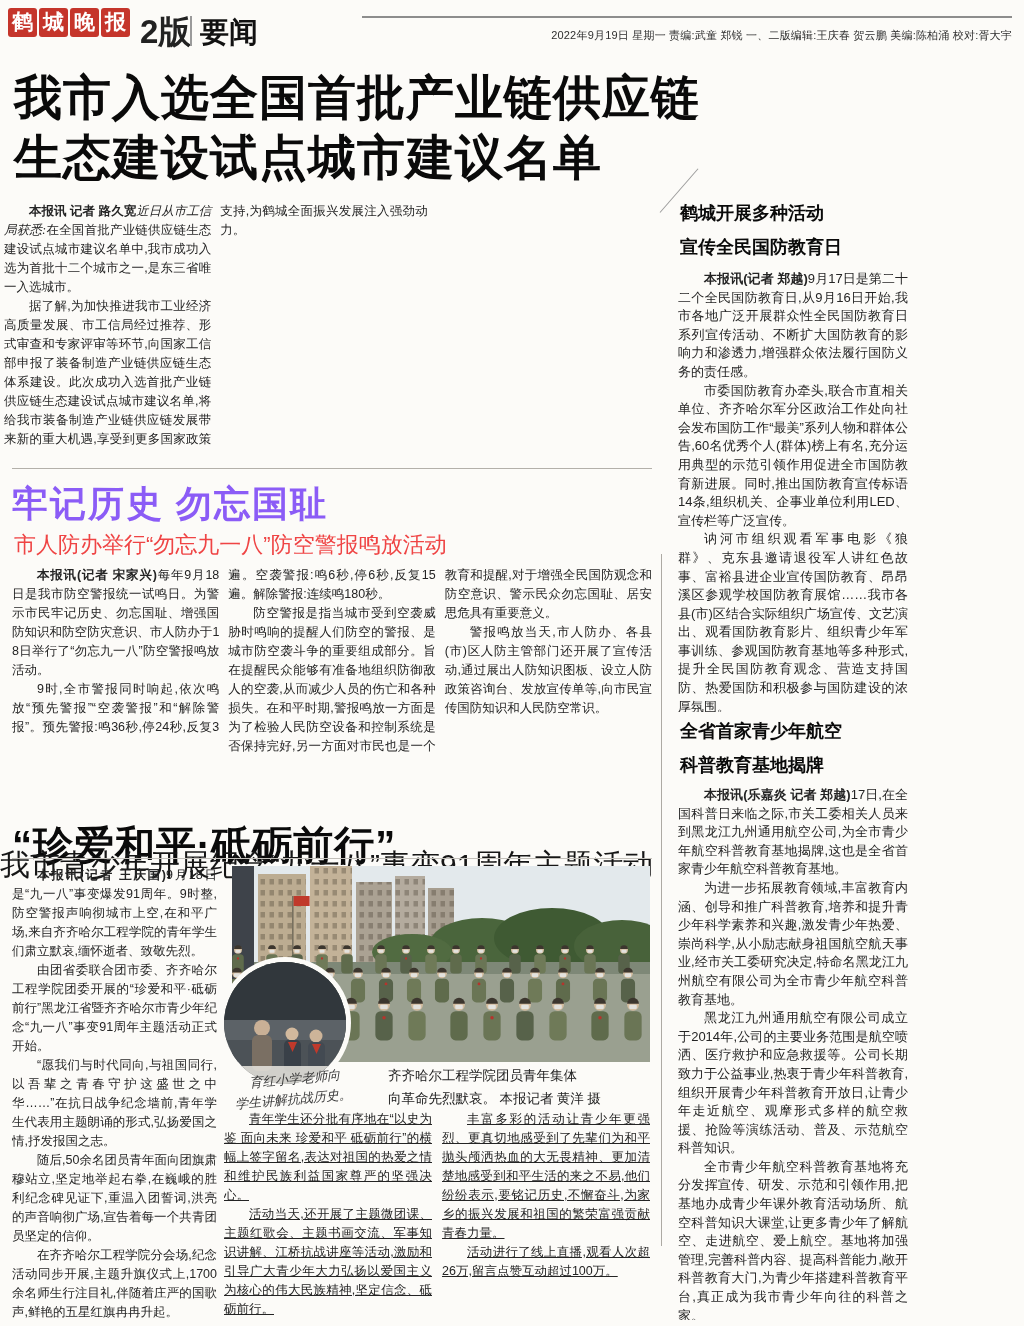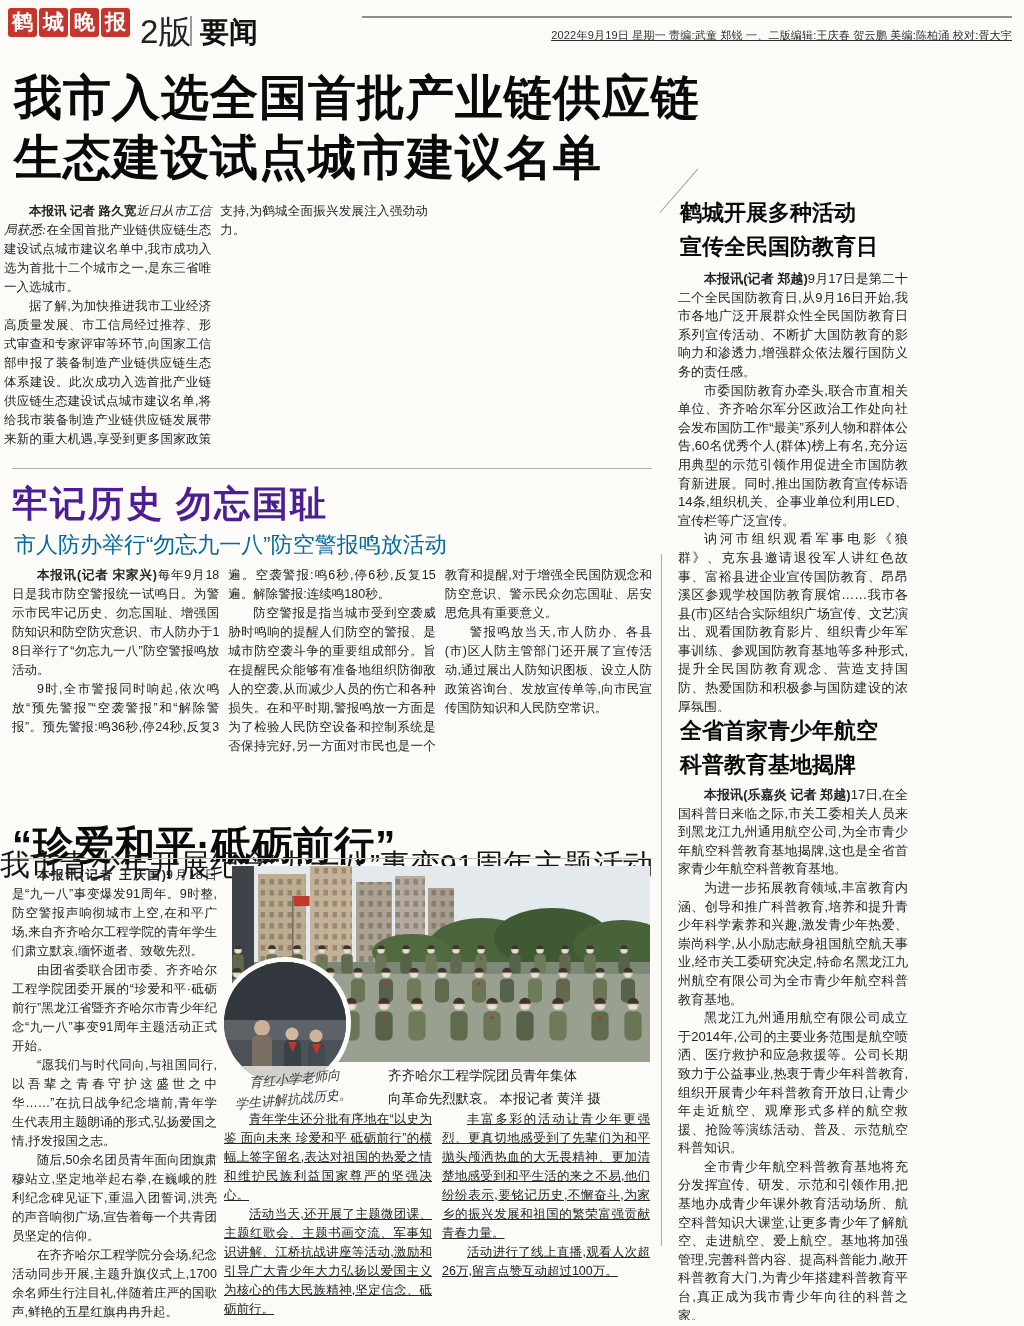--- a/index.html
+++ b/index.html
@@ -4,41 +4,41 @@
 <style>
   html,body{margin:0;padding:0;background:#e9e7e2;}
   .page{position:relative;width:1024px;height:1326px;margin:0 auto;background:#fcfbf8;
         font-family:"Liberation Sans", sans-serif;color:#1c1c1c;overflow:hidden;}
 
   
   .logo{position:absolute;left:8px;top:8px;display:flex;gap:2px;}
   .logo .tile{width:29px;height:29px;background:#c5352b;color:#fff;font-weight:bold;
               font-size:21px;line-height:29px;text-align:center;border-radius:3px;
               font-family:"Liberation Serif", serif;}
-  .edition{position:absolute;left:140px;top:10px;font-size:33px;font-weight:400;color:#222;}
+  .edition{position:absolute;left:140px;top:10px;font-size:33px;font-weight:700;color:#222;}
   .mast-div{position:absolute;left:190px;top:16px;width:2px;height:30px;background:#9a9a9a;}
   .section-label{position:absolute;left:200px;top:13px;font-size:29px;font-weight:bold;color:#111;text-align:right;}
   .mast-rule{position:absolute;left:362px;top:16px;width:650px;height:2px;background:#8d8d8d;}
   .dateline{position:absolute;left:540px;top:28px;width:472px;font-size:11px;color:#2e2e2e;
-            text-align:right;letter-spacing:0.2px;text-decoration:underline;}
+            text-align:right;letter-spacing:0.2px;}
 
   
   .headline{position:absolute;left:14px;top:68px;width:690px;font-size:48px;line-height:60px;
             font-weight:900;color:#0a0a0a;letter-spacing:1px;}
   .body-text{font-size:12.5px;line-height:19px;text-align:justify;word-break:break-all;color:#242424;}
   .lead-body{position:absolute;left:4px;top:202px;width:640px;height:260px;overflow:hidden;
              column-count:3;column-gap:9px;column-fill:auto;}
   .para{margin:0;text-indent:2em;}
   .lead-bold{font-weight:bold;}
   .kai{font-family:"Liberation Serif", serif;font-style:italic;}
   .hrule{position:absolute;height:1px;background:#b3b0aa;}
 
   
-  .sec2-title{position:absolute;left:12px;top:480px;font-size:36px;font-weight:900;color:#4c1d95;letter-spacing:2px;}
-  .sec2-sub{position:absolute;left:14px;top:530px;font-size:22px;color:#0369a1;}
+  .sec2-title{position:absolute;left:12px;top:480px;font-size:36px;font-weight:900;color:#8b5cf6;letter-spacing:2px;}
+  .sec2-sub{position:absolute;left:14px;top:530px;font-size:22px;color:#ef4444;}
   .sec2-body{position:absolute;left:12px;top:566px;width:640px;height:198px;overflow:hidden;
              column-count:3;column-gap:9px;column-fill:auto;}
 
   
   .sec3-title{position:absolute;left:12px;top:774px;font-size:40px;font-weight:900;color:#0a0a0a;letter-spacing:1px;margin-top:44px;}
   .sec3-sub{position:absolute;left:0;top:829px;font-size:30px;color:#161616;margin-top:16px;}
   .sec3-left{position:absolute;left:12px;top:866px;width:205px;height:458px;overflow:hidden;}
   .photo{position:absolute;left:232px;top:866px;width:418px;height:196px;overflow:hidden;
          background:#cfd6da;box-shadow:0 0 0 1px #d8d5cf inset;}
   .photo svg{display:block;width:100%;height:100%;}
@@ -51,21 +51,21 @@
   .inset-cap .l1{padding-left:16px;}
   .photo-cap{position:absolute;left:388px;top:1064px;width:262px;text-align:left;font-size:13.5px;
              line-height:23px;color:#222;font-family:"Liberation Serif", serif;}
   .sec3-bottom{position:absolute;left:224px;top:1110px;width:426px;height:214px;overflow:hidden;
                column-count:2;column-gap:10px;column-fill:auto;text-decoration:underline;}
 
   
   .v-div{position:absolute;left:661px;top:554px;width:1px;height:692px;background:#adaaa4;}
   .diag{position:absolute;left:660px;top:212px;width:58px;height:1px;background:#9b9b9b;
         transform:rotate(-49deg);transform-origin:left center;}
-  .sb-title{position:absolute;left:680px;width:232px;font-size:22px;line-height:34px;
+  .sb-title{position:absolute;left:680px;width:232px;font-size:18px;line-height:34px;
             font-weight:900;color:#0a0a0a;}
   .sb-body{position:absolute;left:678px;width:230px;overflow:hidden;
            font-size:13px;line-height:18.6px;text-align:justify;word-break:break-all;color:#242424;}
 </style>
 </head>
 <body>
 
 <div class="page">
 
   <div class="logo">

